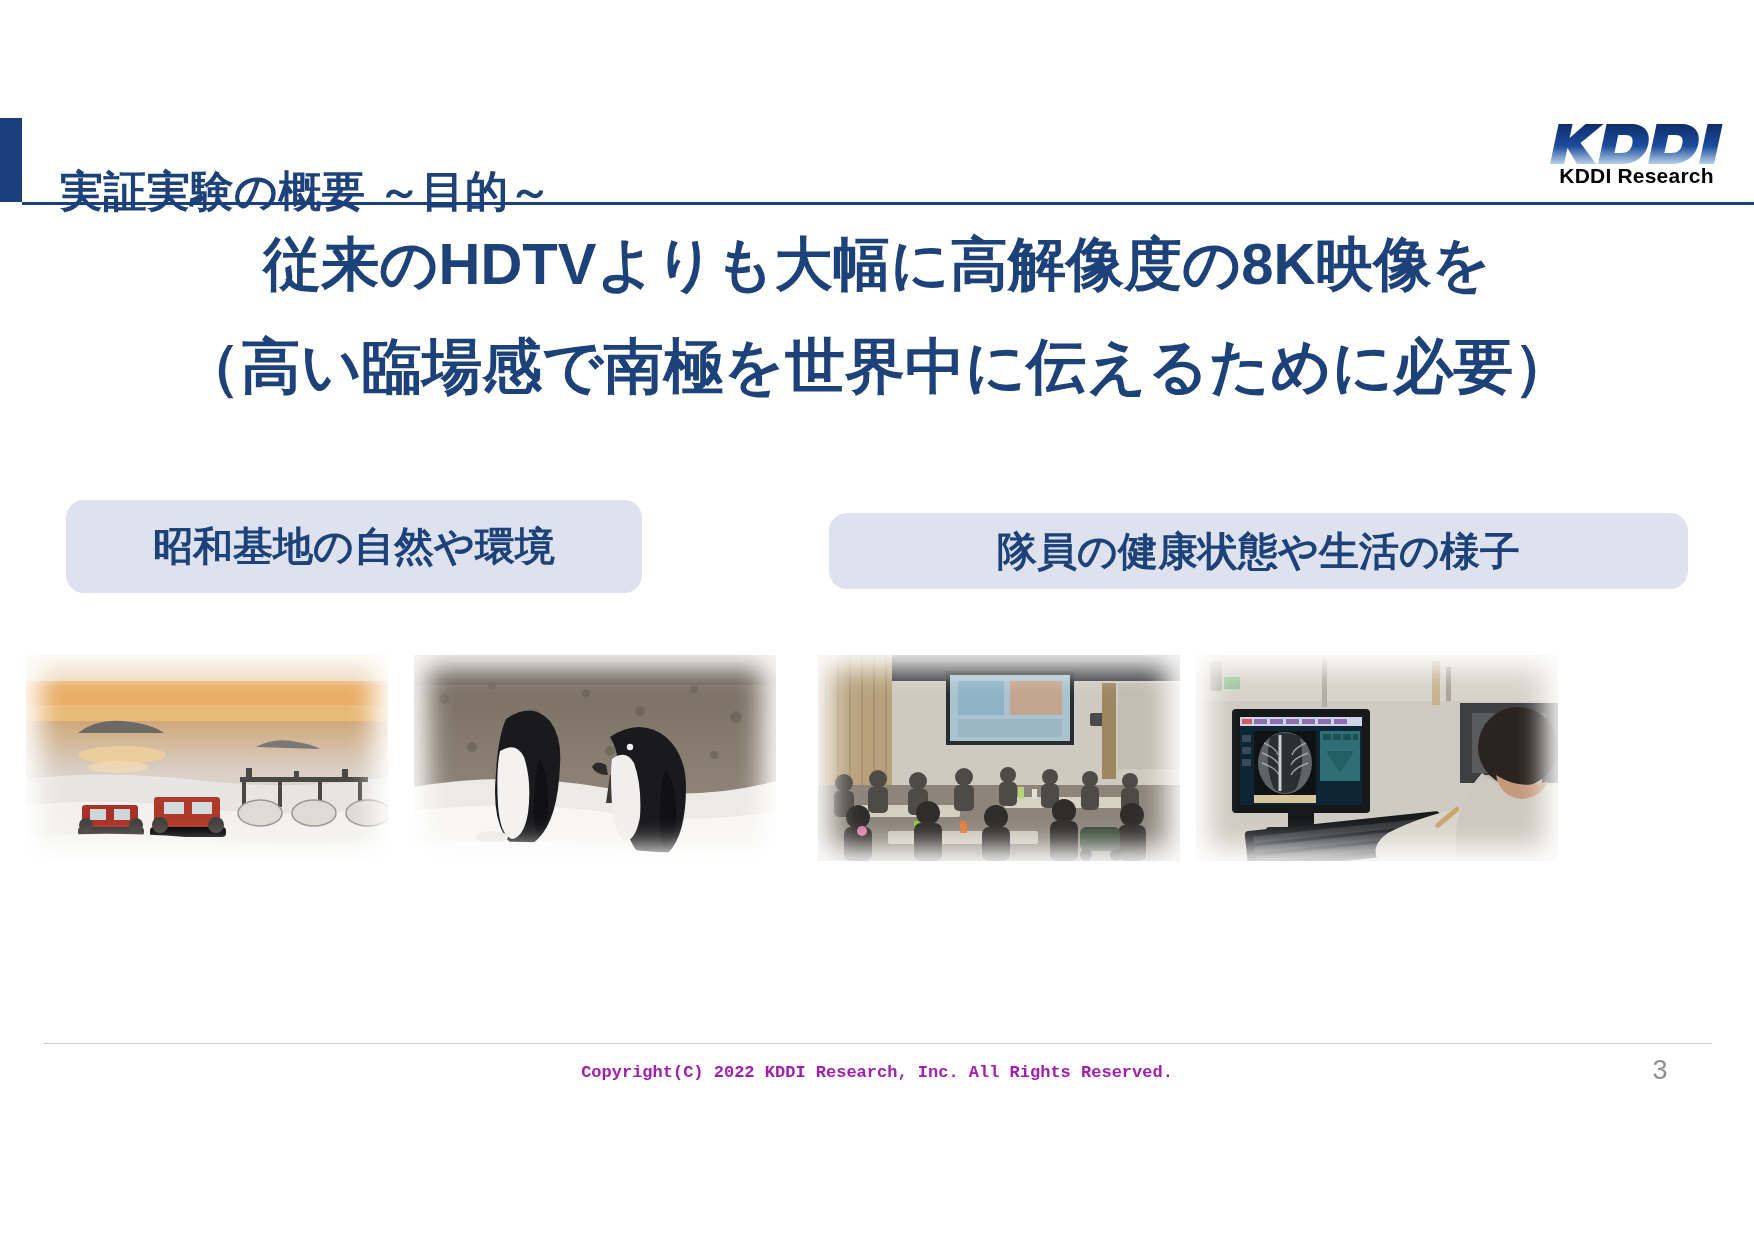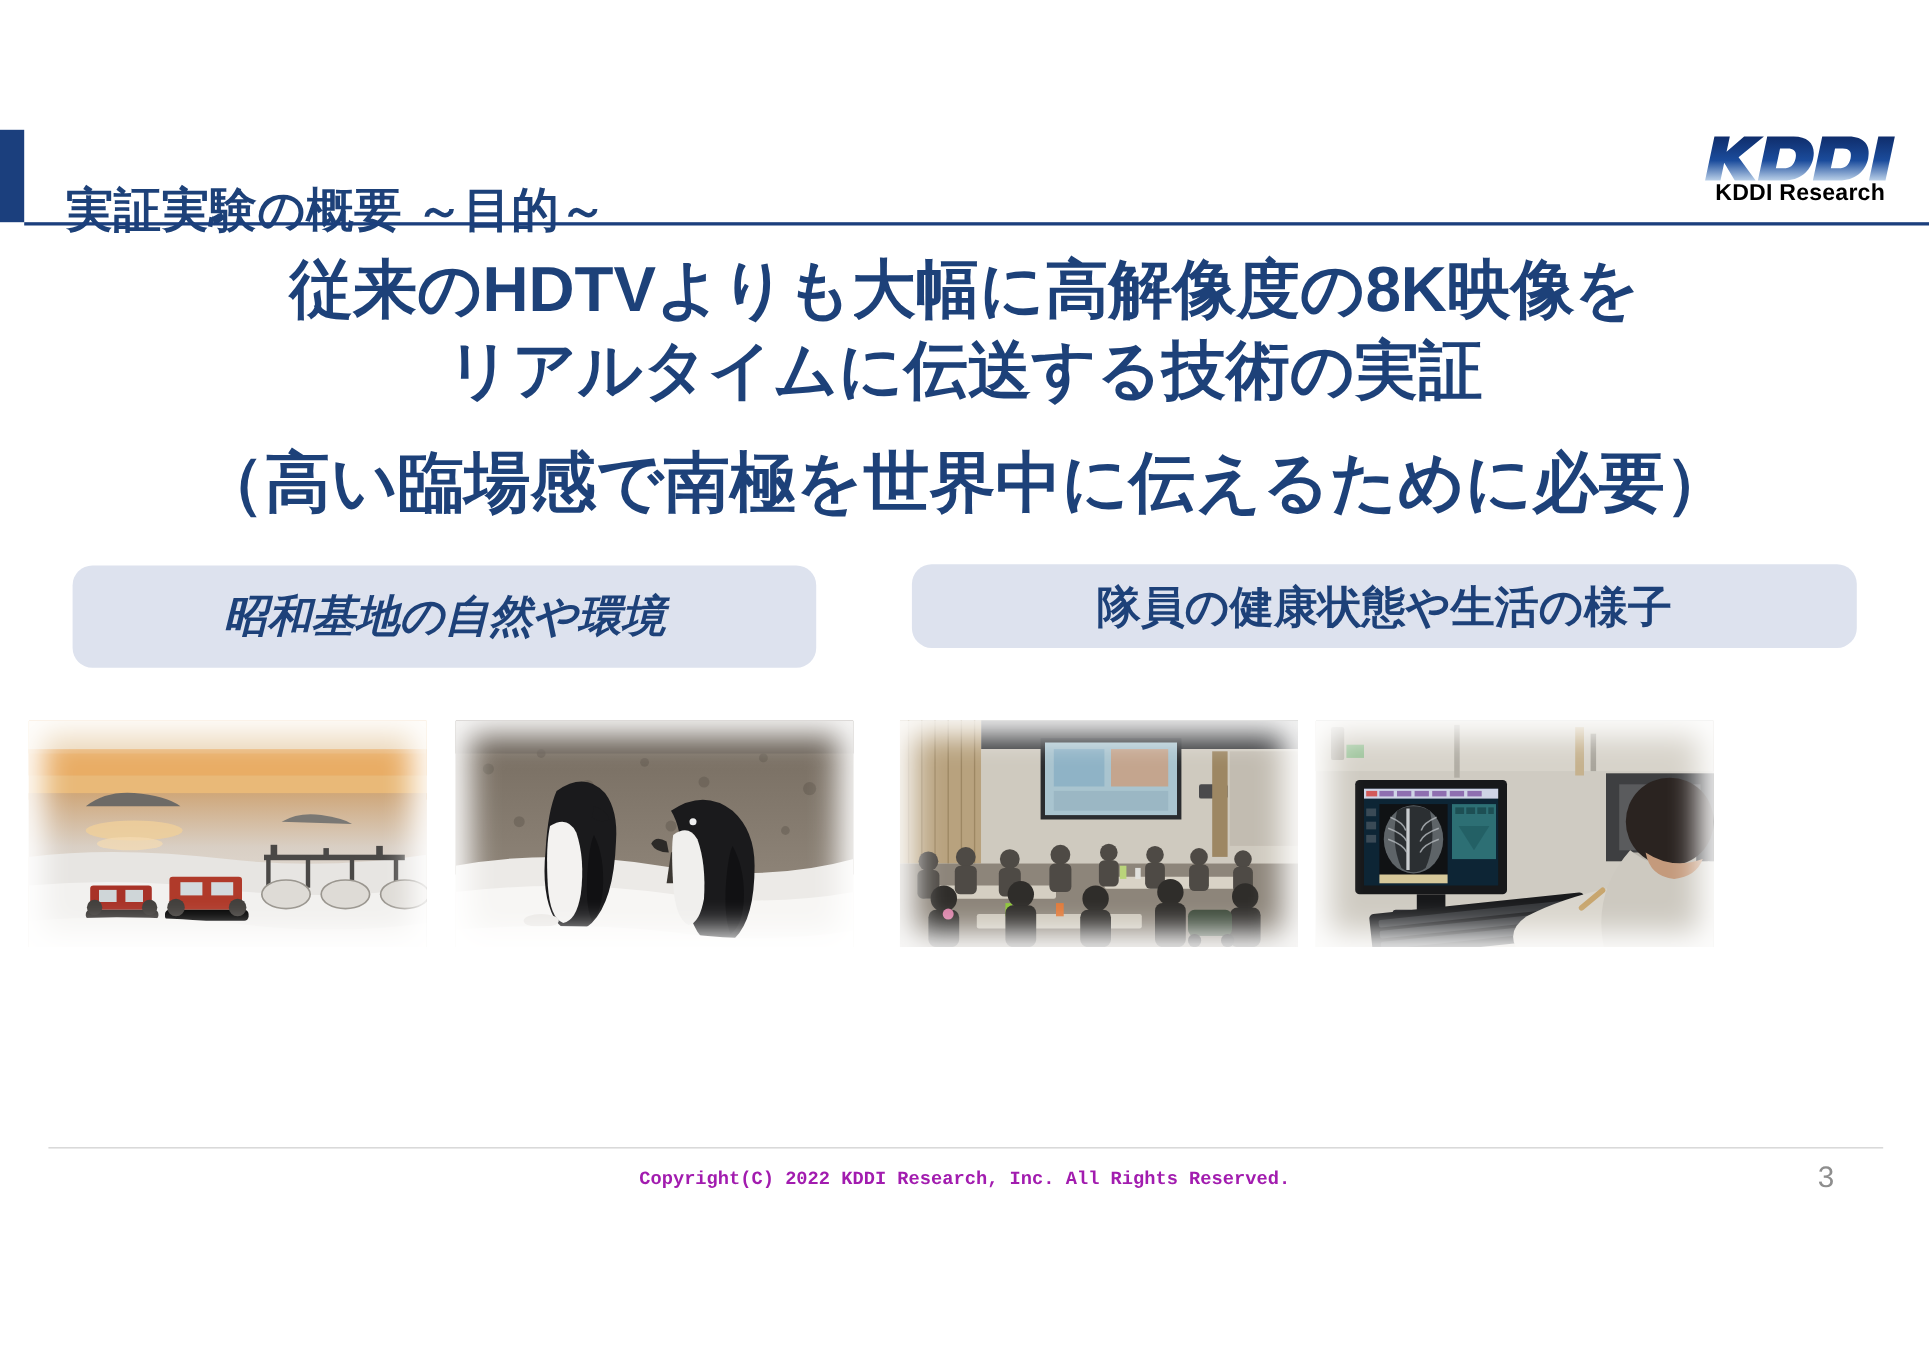--- a/index.html
+++ b/index.html
@@ -112,24 +112,23 @@
   .pill {
     position: absolute;
     background: #dde2ee;
     border-radius: 18px;
     display: flex;
     align-items: center;
     justify-content: center;
   }
   .pill-left {
     left: 66px;
-    top: 514px;
-    width: 676px;
+    top: 500px;
+    width: 576px;
     height: 93px;
-    font-style: italic;
   }
   .pill-right {
     left: 829px;
     top: 513px;
     width: 859px;
     height: 76px;
   }
   .pill-text {
     font-size: 40px;
     font-weight: bold;
@@ -221,21 +220,20 @@
 
         <path d="M171 2 h15 v40 h-15 z"></path>
       </g>
       <path d="M18 30 q40 -12 95 -4 q50 7 85 -3 l0 21 l-180 0 z" fill="#ffffff" opacity="0.0"></path>
     </svg>
     <span class="logo-caption">KDDI Research</span>
   </div>
 
   <div class="headline">
     <span class="headline-line l1">従来のHDTVよりも大幅に高解像度の8K映像を</span>
-    <span class="headline-line l2">リアルタイムに伝送する技術の実証</span>
     <span class="headline-line l3">（高い臨場感で南極を世界中に伝えるために必要）</span>
   </div>
 
   <div class="pill pill-left">
     <span class="pill-text">昭和基地の自然や環境</span>
   </div>
   <div class="pill pill-right">
     <span class="pill-text">隊員の健康状態や生活の様子</span>
   </div>
 

